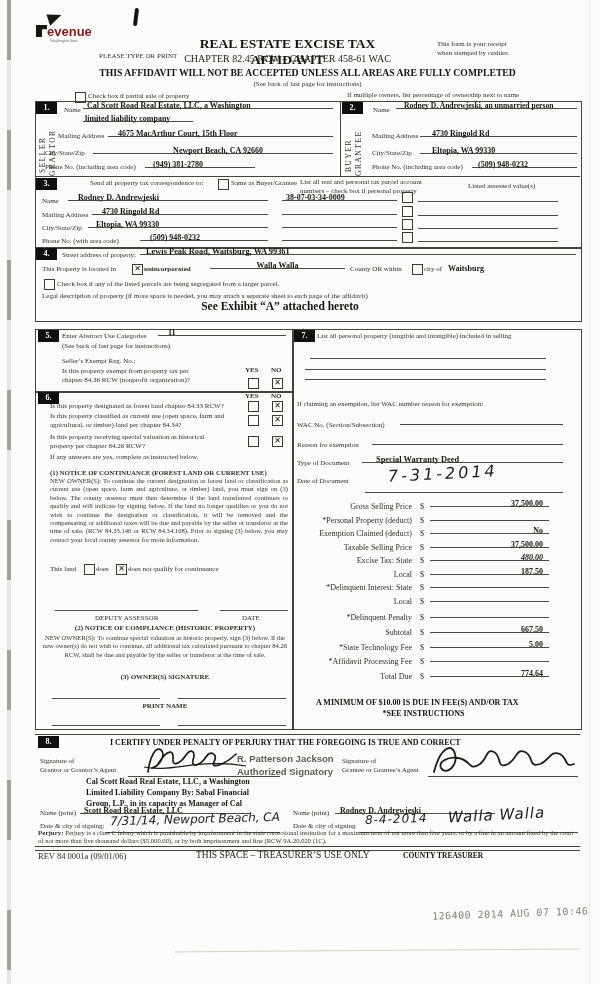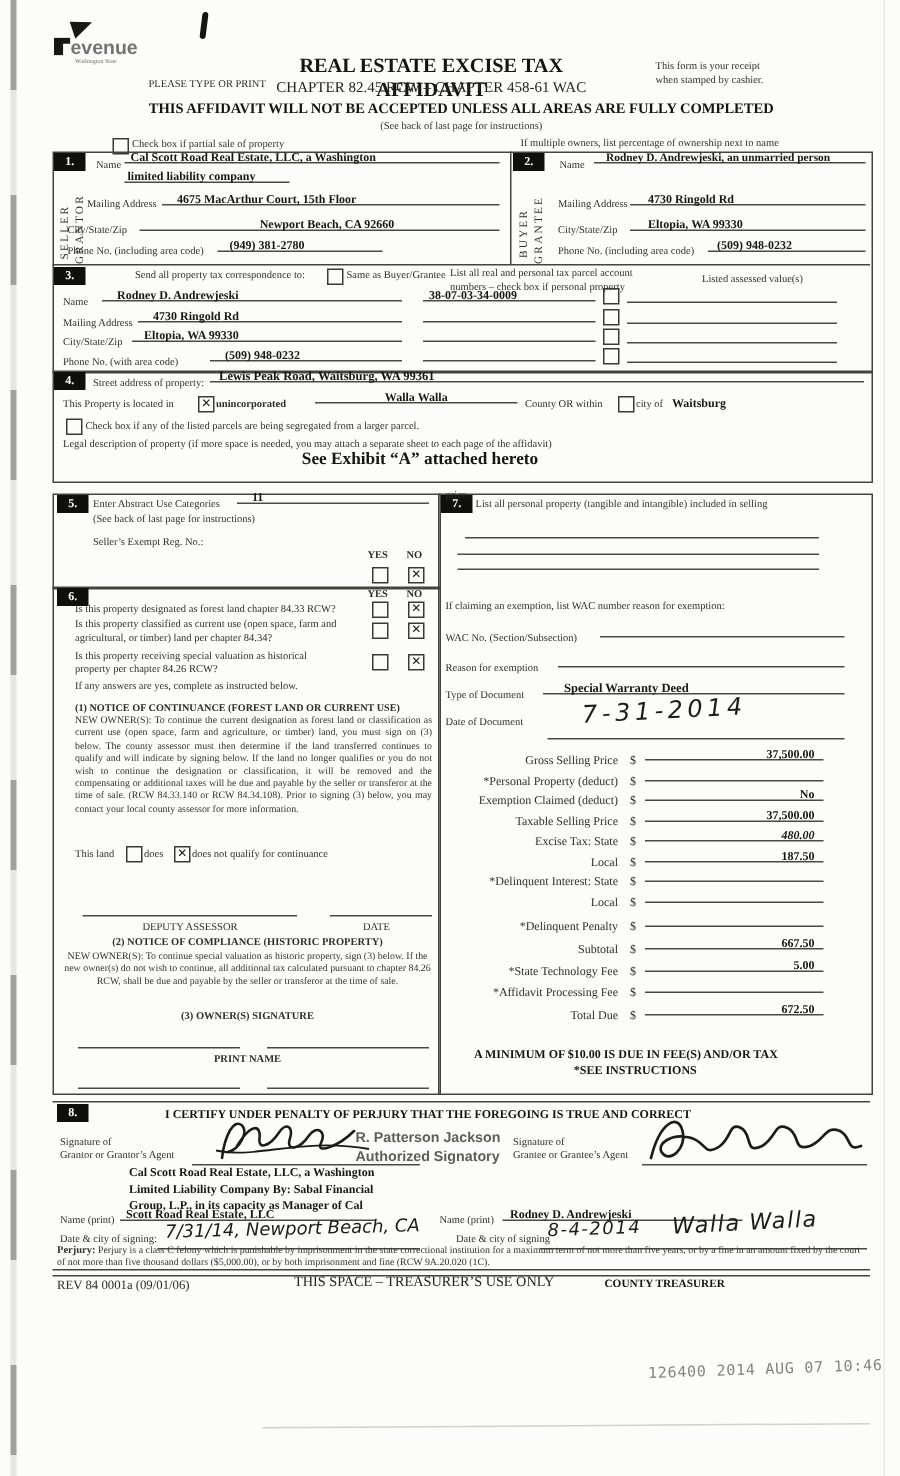--- a/index.html
+++ b/index.html
@@ -31,21 +31,21 @@
 <div class="page">
 
   <div class="a" style="left:7px;top:0;width:4px;height:984px;background:repeating-linear-gradient(180deg,rgba(72,70,62,.5) 0 60px,rgba(72,70,62,.12) 60px 130px);"></div>
   <div class="a" style="left:589px;top:0;width:1px;height:984px;background:rgba(0,0,0,.08);"></div>
   <div class="a" style="left:48px;top:12px;width:0;height:0;border-left:14px solid #171714;border-top:5px solid transparent;border-bottom:7px solid transparent;transform:rotate(-18deg);"></div>
   <div class="a" style="left:134px;top:8px;width:4px;height:18px;background:#141412;border-radius:2px;transform:rotate(7deg);"></div>
   <div class="a" style="left:175px;top:950px;width:405px;height:1px;background:#d2d2ca;transform:rotate(-.4deg);"></div>
 
   <div class="a" style="left:36px;top:24px;">
     <span style="position:absolute;left:0;top:1px;width:11px;height:12px;background:#171714;clip-path:polygon(0 0,100% 0,100% 35%,55% 35%,55% 100%,0 100%);"></span>
-    <span class="b" style="position:absolute;left:11px;top:0;font-family:'Liberation Sans',sans-serif;font-size:13px;color:#737373;">evenue</span>
+    <span class="b" style="position:absolute;left:11px;top:0;font-family:'Liberation Sans',sans-serif;font-size:13px;color:#7f1d1d;">evenue</span>
     <span style="position:absolute;left:14px;top:14px;font-size:4px;color:#6a6a64;white-space:nowrap;">Washington State</span>
   </div>
   <div class="a l" style="left:55px;top:52px;margin-left:44px;">PLEASE TYPE OR PRINT</div>
   <div class="a b ctr" style="left:165px;top:36px;width:245px;font-size:13.5px;color:#141411;">REAL ESTATE EXCISE TAX AFFIDAVIT</div>
   <div class="a ctr" style="left:165px;top:53px;width:245px;font-size:10px;color:#23231f;">CHAPTER 82.45 RCW – CHAPTER 458-61 WAC</div>
   <div class="a l" style="left:437px;top:40px;width:100px;">
     <div>This form is your receipt</div>
     <div>when stamped by cashier.</div>
   </div>
   <div class="a b ctr" style="left:35px;top:67px;width:545px;font-size:9.7px;color:#141411;">THIS AFFIDAVIT WILL NOT BE ACCEPTED UNLESS ALL AREAS ARE FULLY COMPLETED</div>
@@ -130,20 +130,24 @@
   <div class="a l" style="left:57px;top:280px;">Check box if any of the listed parcels are being segregated from a larger parcel.</div>
   <div class="a l" style="left:42px;top:292px;">Legal description of property (if more space is needed, you may attach a separate sheet to each page of the affidavit)</div>
   <div class="a b ctr" style="left:150px;top:300px;width:260px;font-size:11.5px;color:#141411;">See Exhibit “A” attached hereto</div>
 
   <div class="a bx" style="left:35px;top:329px;width:257px;height:62px;"></div>
   <div class="a tab" style="left:38px;top:330px;">5.</div>
   <div class="a l" style="left:62px;top:332px;">Enter Abstract Use Categories</div>
   <div class="a u" style="left:158px;top:325px;width:128px;"><span class="v" style="padding-left:10px;">11</span></div>
   <div class="a l" style="left:62px;top:342px;">(See back of last page for instructions)</div>
   <div class="a l" style="left:62px;top:357px;">Seller’s Exempt Reg. No.:</div>
+  <div class="a l" style="left:62px;top:367px;width:180px;">
+    <div>Is this property exempt from property tax per</div>
+    <div>chapter 84.36 RCW (nonprofit organization)?</div>
+  </div>
   <div class="a l b" style="left:245px;top:366px;">YES</div>
   <div class="a l b" style="left:271px;top:366px;">NO</div>
   <div class="a cb" style="left:248px;top:378px;"></div>
   <div class="a cb" style="left:272px;top:378px;">✕</div>
 
   <div class="a bx" style="left:35px;top:391px;width:257px;height:337px;"></div>
   <div class="a tab" style="left:38px;top:392px;">6.</div>
   <div class="a l b" style="left:245px;top:392px;">YES</div>
   <div class="a l b" style="left:271px;top:392px;">NO</div>
   <div class="a l" style="left:50px;top:402px;width:190px;">Is this property designated as forest land chapter 84.33 RCW?</div>
@@ -231,21 +235,21 @@
     <span class="a l" style="left:420px;top:628px;font-size:8px;">$</span>
     <div class="a u r" style="left:430px;top:622px;width:119px;"><span class="v" style="padding-right:6px;">667.50</span></div>
   <div class="a l r" style="left:300px;top:643px;width:112px;font-size:8px;">*State Technology Fee</div>
     <span class="a l" style="left:420px;top:643px;font-size:8px;">$</span>
     <div class="a u r" style="left:430px;top:637px;width:119px;"><span class="v" style="padding-right:6px;margin-left:28px;">5.00</span></div>
   <div class="a l r" style="left:300px;top:657px;width:112px;font-size:8px;">*Affidavit Processing Fee</div>
     <span class="a l" style="left:420px;top:657px;font-size:8px;">$</span>
     <div class="a u r" style="left:430px;top:651px;width:119px;"><span class="v" style="padding-right:6px;"></span></div>
   <div class="a l r" style="left:300px;top:672px;width:112px;font-size:8px;">Total Due</div>
     <span class="a l" style="left:420px;top:672px;font-size:8px;">$</span>
-    <div class="a u r" style="left:430px;top:666px;width:119px;"><span class="v" style="padding-right:6px;">672.50</span></div>
+    <div class="a u r" style="left:430px;top:666px;width:119px;"><span class="v" style="padding-right:6px;">774.64</span></div>
 
   <div class="a b" style="left:316px;top:698px;font-size:8px;color:#141411;">A MINIMUM OF $10.00 IS DUE IN FEE(S) AND/OR TAX</div>
   <div class="a b ctr" style="left:316px;top:709px;width:215px;font-size:8px;color:#141411;">*SEE INSTRUCTIONS</div>
 
   <div class="a" style="left:35px;top:734px;width:545px;height:1px;background:#44443e;"></div>
   <div class="a tab" style="left:38px;top:736px;">8.</div>
   <div class="a b" style="left:110px;top:738px;font-size:8px;color:#141411;">I CERTIFY UNDER PENALTY OF PERJURY THAT THE FOREGOING IS TRUE AND CORRECT</div>
   <div class="a l" style="left:40px;top:757px;">
     <div>Signature of</div>
     <div>Grantor or Grantor’s Agent</div>
@@ -272,21 +276,21 @@
     <div>Limited Liability Company  By: Sabal Financial</div>
     <div>Group, L.P., in its capacity as Manager of Cal</div>
   </div>
   <div class="a l" style="left:40px;top:809px;">Name (print)</div>
   <div class="a u" style="left:80px;top:803px;width:170px;"><span class="v" style="padding-left:4px;">Scott Road Real Estate, LLC</span></div>
   <div class="a l" style="left:40px;top:822px;">Date &amp; city of signing:</div>
   <div class="a u" style="left:105px;top:822px;width:175px;"></div>
   <div class="a hand" style="left:110px;top:812px;font-size:12px;transform:rotate(-1.5deg);">7/31/14, Newport Beach, CA</div>
   <div class="a l" style="left:293px;top:809px;">Name (print)</div>
   <div class="a u" style="left:335px;top:803px;width:160px;"><span class="v" style="padding-left:5px;">Rodney D. Andrewjeski</span></div>
-  <div class="a l" style="left:304px;top:822px;">Date &amp; city of signing</div>
+  <div class="a l" style="left:293px;top:822px;">Date &amp; city of signing</div>
   <div class="a u" style="left:360px;top:822px;width:218px;"></div>
   <div class="a hand" style="left:365px;top:812px;font-size:12px;letter-spacing:1px;transform:rotate(-2deg);">8-4-2014</div>
   <div class="a hand" style="left:448px;top:806px;font-size:15px;letter-spacing:1px;transform:rotate(-3deg);">Walla Walla</div>
 
   <div class="a l6" style="left:38px;top:829px;width:540px;">
     <span class="b" style="font-size:7px;">Perjury:</span>
     <span>Perjury is a class C felony which is punishable by imprisonment in the state correctional institution for a maximum term of not more than five years, or by a fine in an amount fixed by the court of not more than five thousand dollars ($5,000.00), or by both imprisonment and fine (RCW 9A.20.020 (1C).</span>
   </div>
   <div class="a" style="left:35px;top:846px;width:545px;height:3px;border-top:1px solid #44443e;border-bottom:1px solid #44443e;"></div>
   <div class="a" style="left:38px;top:851px;font-size:8.5px;">REV 84 0001a (09/01/06)</div>

